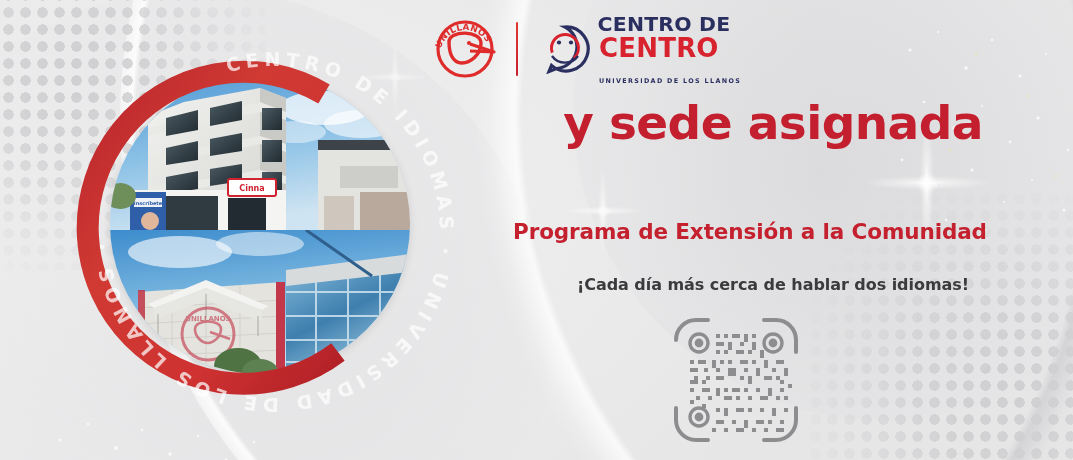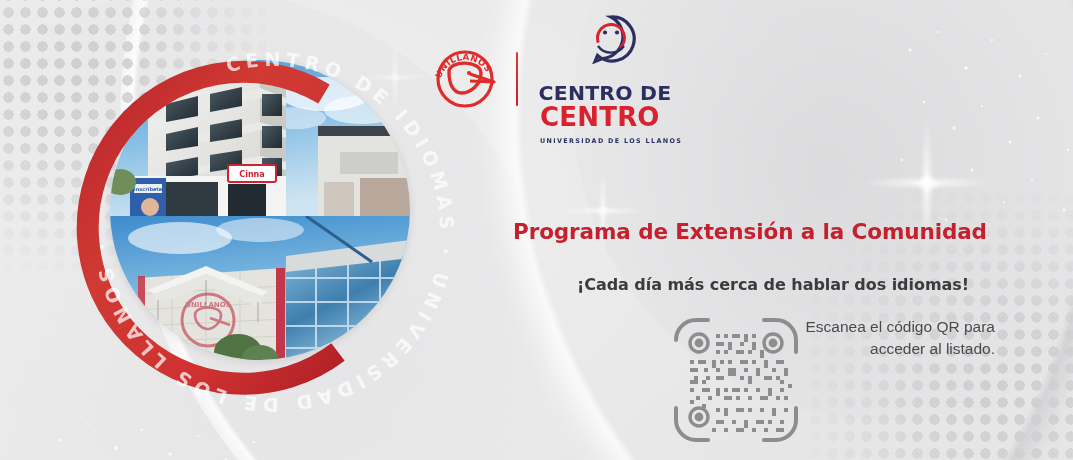--- a/index.html
+++ b/index.html
@@ -83,40 +83,40 @@
   .dustcloud{
     position:absolute;pointer-events:none;opacity:.85;
   }
 
   
   .collage-wrap{position:absolute;left:62px;top:52px;width:360px;height:360px;}
   .arc-ring{
     position:absolute;inset:0;border-radius:50%;
   }
   .photo-circle{
-    position:absolute;left:48px;top:8px;width:300px;height:300px;
+    position:absolute;left:48px;top:22px;width:300px;height:300px;
     border-radius:50%;overflow:hidden;
     box-shadow:0 2px 9px rgba(0,0,0,.10);
   }
   .photo-top,.photo-bottom{position:absolute;left:0;width:100%;overflow:hidden;}
   .photo-top{top:0;height:52%;}
   .photo-bottom{top:52%;height:48%;}
 
   .watermark-ring{position:absolute;left:26px;top:-6px;width:372px;height:372px;}
 
   
   .logos{position:absolute;left:430px;top:14px;display:flex;align-items:center;gap:0;}
   .logo-unillanos{width:70px;height:62px;}
   .logo-divider{width:2px;height:54px;background:linear-gradient(180deg,#e03b32,#c8202f);margin:0 22px 0 16px;border-radius:1px;}
-  .logo-centro{display:flex;align-items:center;gap:19px;flex-direction:column;}
+  .logo-centro{display:flex;align-items:center;gap:9px;}
   .logo-centro-mark{width:50px;height:50px;}
   .logo-centro-text{display:flex;flex-direction:column;line-height:1;}
   .ct-line1{font-size:20px;font-weight:bold;color:#2b2f60;letter-spacing:.2px;font-family:"DejaVu Sans",sans-serif;transform:scaleX(1.02);}
   .ct-line2{font-size:26px;font-weight:bold;color:#d8222e;letter-spacing:.2px;font-family:"DejaVu Sans",sans-serif;margin-top:1px;}
-  .ct-line3{font-size:6.4px;font-weight:bold;color:#2b2f60;letter-spacing:1.35px;margin-top:8px;font-family:"DejaVu Sans",sans-serif;}
+  .ct-line3{font-size:6.4px;font-weight:bold;color:#2b2f60;letter-spacing:1.35px;margin-top:17px;font-family:"DejaVu Sans",sans-serif;}
 
   
   .headline{
     position:absolute;left:513px;top:100px;width:520px;
     font-family:"DejaVu Sans",sans-serif;
     font-weight:bold;font-size:47px;line-height:.99;
     color:#c41f2e;letter-spacing:-.6px;
     text-align:center;
   }
   .headline .l2{display:block;}
@@ -411,20 +411,21 @@
       </svg>
       <div class="logo-centro-text">
         <span class="ct-line1">CENTRO DE</span>
         <span class="ct-line2">CENTRO</span>
         <span class="ct-line3">UNIVERSIDAD DE LOS LLANOS</span>
       </div>
     </div>
   </div>
 
   <div class="headline">
+    <span class="l2">y sede asignada</span>
   </div>
 
   <div class="subtitle">Programa de Extensión a la Comunidad</div>
   <div class="tagline">¡Cada día más cerca de hablar dos idiomas!</div>
 
   <div class="qr-block">
     <svg width="128" height="128" viewBox="0 0 128 128">
 
       <g fill="none" stroke="#8d8d90" stroke-width="4" stroke-linecap="round">
         <path d="M4,24 A20,20 0 0,1 24,4 L36,4"></path>
@@ -522,15 +523,14 @@
         <rect x="18" y="64" width="4" height="4"></rect>
           <rect x="30" y="64" width="4" height="4"></rect>
         <rect x="108" y="64" width="4" height="4"></rect>
           <rect x="116" y="68" width="4" height="4"></rect>
         <rect x="18" y="84" width="4" height="4"></rect>
           <rect x="30" y="88" width="4" height="4"></rect>
       </g>
     </svg>
   </div>
 
-  <div class="qr-hint">Escanea el código QR para acceder al listado.</div>
 
 </div>
 
 </body></html>

